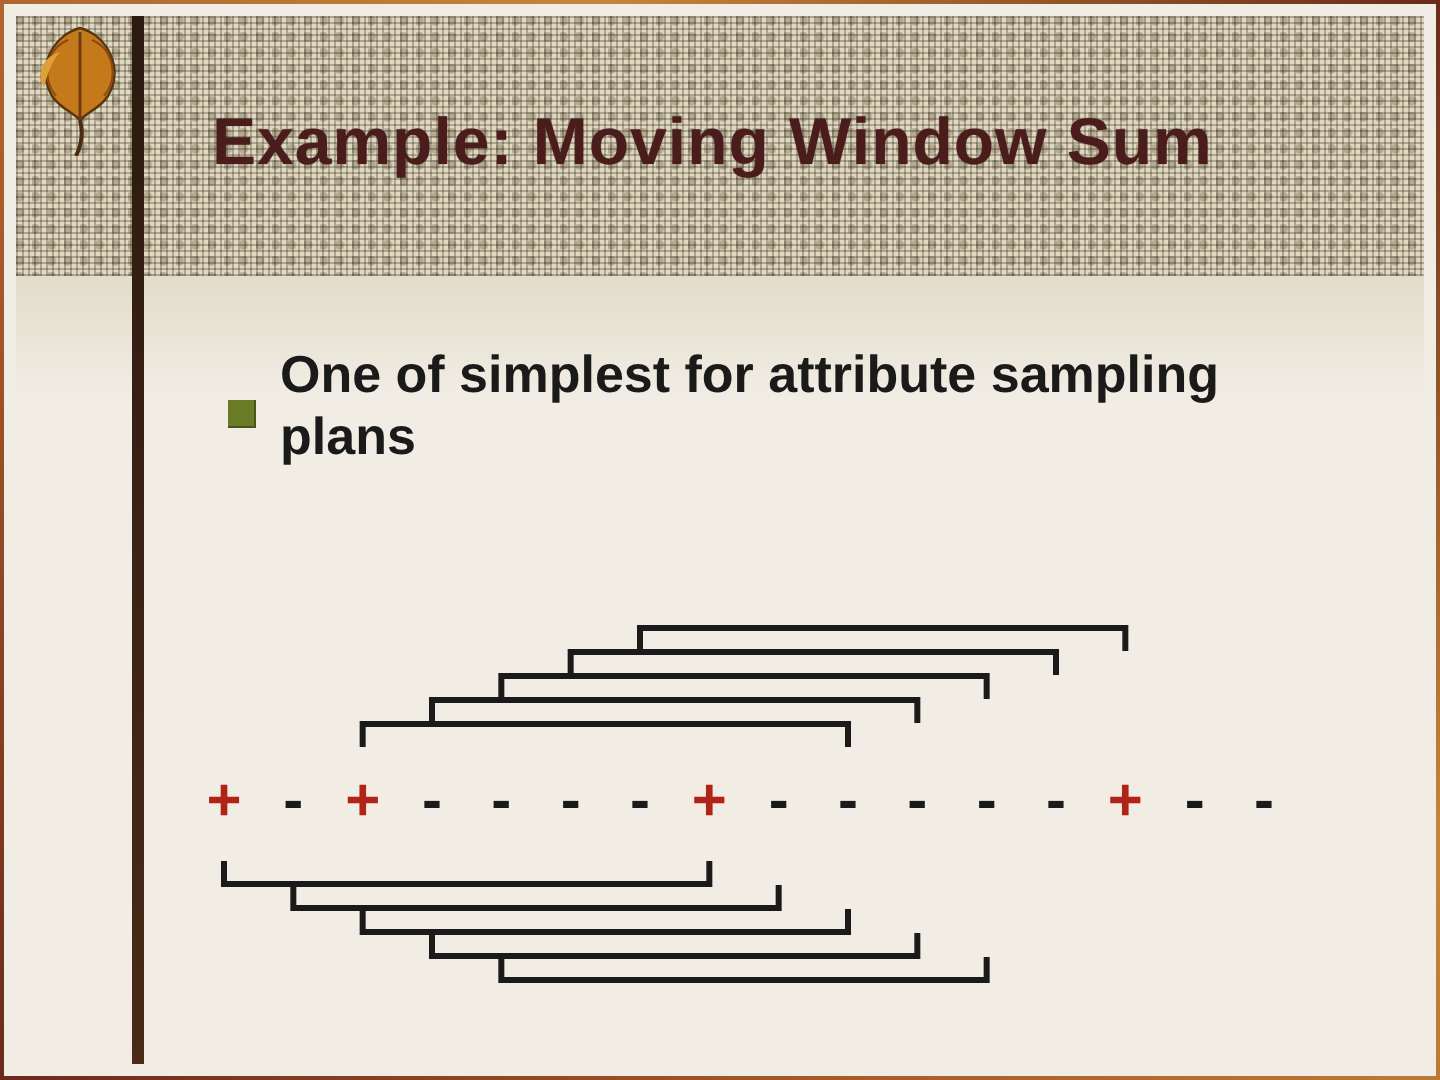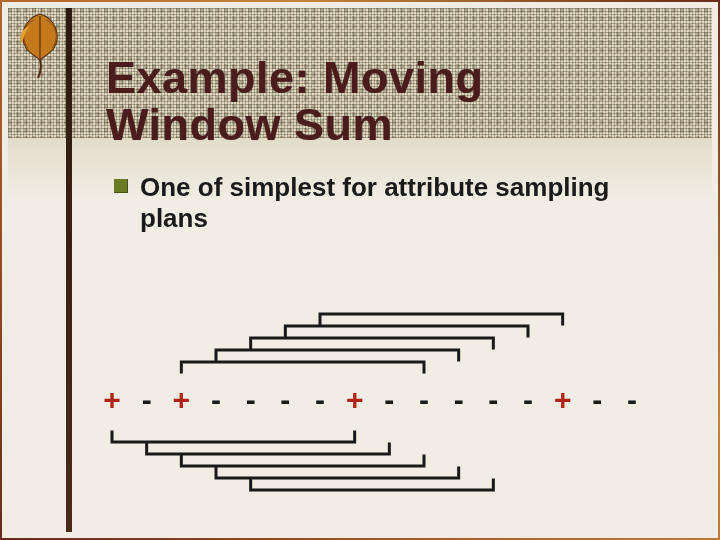--- a/index.html
+++ b/index.html
@@ -26,28 +26,28 @@
   }
   .side-rule {
     position: absolute; top: 6px; bottom: 6px; left: 64px; width: 6px;
     background: linear-gradient(#2b1a10,#4a2a18);
   }
   .leaf {
     position: absolute; top: 4px; left: 2px; width: 72px; height: 72px;
   }
   .title {
     position: absolute; left: 104px; top: 52px; right: 60px;
-    font-weight: 900; font-size: 45px; line-height: 1.05;
+    font-weight: 900; font-size: 33px; line-height: 1.05;
     color: #4a1c1c;
     text-shadow: 0 0 1px rgba(0,0,0,0.3);
     letter-spacing: 0.5px;
   }
   .bullet-row {
     position: absolute; left: 112px; top: 170px; right: 80px;
-    display: flex; align-items: flex-start; gap: 12px;
+    display: flex; align-items: center; gap: 12px;
   }
   .bullet-box {
     width: 14px; height: 14px; margin-top: 7px; flex: 0 0 auto;
     background: #6b7a24;
     box-shadow: inset -1px -1px 0 rgba(0,0,0,0.3);
   }
   .bullet-text {
     font-weight: 700; font-size: 26px; line-height: 1.2; color: #1a1a1a;
   }
   .diagram {

